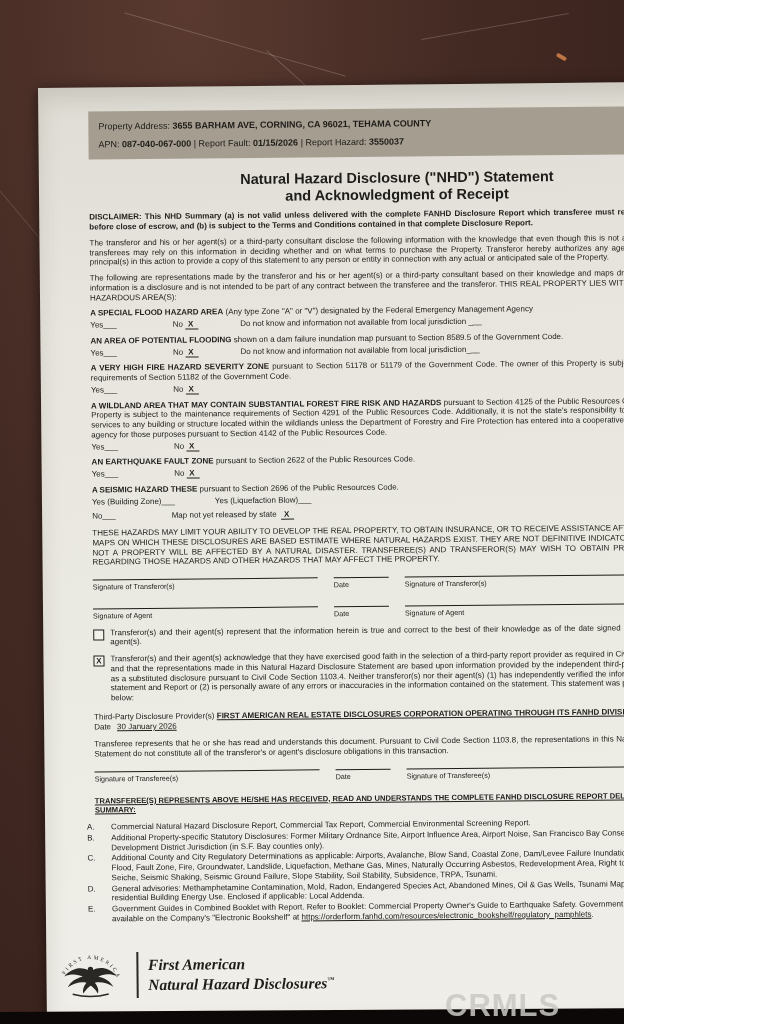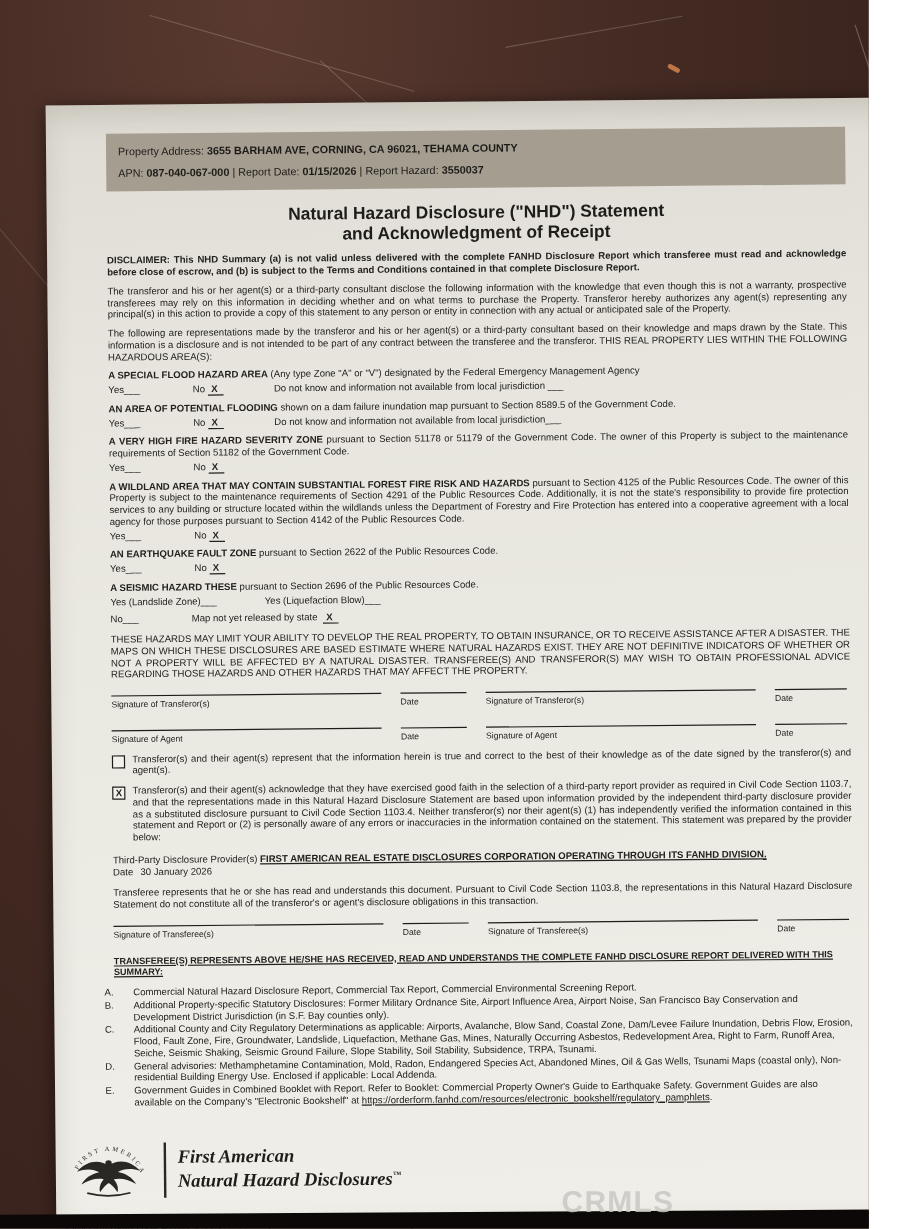--- a/index.html
+++ b/index.html
@@ -1,16 +1,16 @@
 <!DOCTYPE html>
 <html><head>
 <meta charset="utf-8">
 <style>
   html,body{margin:0;padding:0;}
-  .stage{position:relative;width:724px;height:1024px;overflow:hidden;
+  .stage{position:relative;width:624px;height:1024px;overflow:hidden;
     background:radial-gradient(ellipse at 30% 0%, #5a3a30 0%, #432a23 45%, #361f1a 100%);
     font-family:"Liberation Sans", sans-serif;color:#24221f;}
   
   .scratch{position:absolute;background:rgba(235,225,212,.22);height:1px;border-radius:1px;}
   .s1{top:44px;left:120px;width:230px;transform:rotate(16deg);}
   .s2{top:26px;left:420px;width:150px;transform:rotate(-10deg);}
   .s3{top:80px;left:255px;width:90px;transform:rotate(42deg);}
   .s4{top:120px;left:640px;width:210px;transform:rotate(72deg);background:rgba(245,235,222,.28);}
   .s5{top:250px;left:-30px;width:160px;transform:rotate(50deg);background:rgba(235,225,212,.15);}
   .chip{position:absolute;top:55px;left:556px;width:11px;height:4px;background:#c07546;border-radius:2px;transform:rotate(28deg);}
@@ -27,46 +27,46 @@
     padding:24px 46px 0 50px;box-sizing:border-box;font-size:8px;line-height:1.22;}
   .band{background:#a59d90;color:#1d1b18;padding:7px 10px 6px 10px;font-size:9px;}
   .band .row{line-height:1.95;white-space:nowrap;}
   .band b{font-weight:bold;}
   .doc-title{text-align:center;font-weight:bold;font-size:14.5px;line-height:1.18;margin-top:13px;color:#1f1d1a;}
   .p{margin-top:6px;text-align:justify;}
   .p.bold{font-weight:bold;}
   .hazard{margin-top:6px;}
   .hz-name{font-weight:bold;}
   .ansrow{margin-top:2px;white-space:nowrap;}
-  .ans-yes{margin-right:44px;}
+  .ans-yes{margin-right:56px;}
   .ans-no{margin-right:2px;}
   .xmark{font-weight:bold;border-bottom:1px solid #24221f;padding:0 5px 0 3px;}
   .ans-dk{margin-left:42px;}
   .gap2{display:inline-block;width:40px;}
   .caution{margin-top:7px;text-align:justify;}
   .sigrow{display:grid;grid-template-columns:225px 55px 225px 60px;column-gap:16px;margin-top:12px;}
   .sigline{border-top:1.6px solid #1f1d1a;height:2px;}
   .siglabel{font-size:7.2px;margin-top:1px;}
   .cbrow{display:flex;gap:6px;margin-top:7px;align-items:flex-start;}
   .cbox{flex:0 0 auto;width:9px;height:9px;border:1.2px solid #1f1d1a;font-size:8px;font-weight:bold;line-height:9px;text-align:center;margin-top:1px;background:#f2f1ea;}
   .cbtext{text-align:justify;}
   .provider-line{margin-top:9px;}
   .prov-val{font-weight:bold;text-decoration:underline;}
-  .date-val{padding:0 6px;}
+  .date-val{text-decoration:underline;padding:0 6px;}
   .summary-header{margin-top:12px;font-weight:bold;text-decoration:underline;font-size:7.6px;}
   .slist{margin-top:8px;}
   .slist .item{display:flex;margin-left:-14px;margin-top:1px;}
   .slist .letter{flex:0 0 24px;text-align:left;padding-left:6px;}
   .slist .txt{flex:1;}
   .slink{text-decoration:underline;}
   .footer-brand{display:flex;align-items:center;gap:10px;margin:26px 0 0 -42px;}
   .logo-sep{width:1.6px;height:46px;background:#2a2825;}
   .brand-text{font-family:"Liberation Serif", serif;font-style:italic;font-weight:bold;font-size:15.5px;line-height:1.25;color:#1f1d1a;}
   .footer-addr{margin:16px 0 0 -42px;font-style:italic;font-size:8.6px;letter-spacing:.1px;}
-  .watermark{position:absolute;left:468px;top:988px;z-index:8;font-size:25px;font-weight:bold;
+  .watermark{position:absolute;left:445px;top:988px;z-index:8;font-size:31px;font-weight:bold;
     color:#c9c8c4;opacity:.85;letter-spacing:1px;}
 </style>
 </head>
 <body>
 
 <div class="stage">
   <div class="scratch s1"></div>
   <div class="scratch s2"></div>
   <div class="scratch s3"></div>
   <div class="scratch s4"></div>
@@ -79,21 +79,21 @@
 
     <div class="band">
       <div class="row">
         <span>Property Address:</span>
         <b>3655 BARHAM AVE, CORNING, CA 96021, TEHAMA COUNTY</b>
       </div>
       <div class="row">
         <span>APN:</span>
         <b>087-040-067-000</b>
         <span>|</span>
-        <span>Report Date:</span>
+        <span>Report Fault:</span>
         <b>01/15/2026</b>
         <span>|</span>
         <span>Report Hazard:</span>
         <b>3550037</b>
       </div>
     </div>
 
     <div class="doc-title">
       <div>Natural Hazard Disclosure ("NHD") Statement</div>
       <div>and Acknowledgment of Receipt</div>
@@ -134,21 +134,21 @@
     <div class="hazard">
       <div class="p" style="margin-top:0;"><span class="hz-name">AN EARTHQUAKE FAULT ZONE</span> <span>pursuant to Section 2622 of the Public Resources Code.</span></div>
       <div class="ansrow">
         <span class="ans-yes">Yes___</span><span class="ans-no">No</span><span class="xmark">X</span>
       </div>
     </div>
 
     <div class="hazard">
       <div class="p" style="margin-top:0;"><span class="hz-name">A SEISMIC HAZARD THESE</span> <span>pursuant to Section 2696 of the Public Resources Code.</span></div>
       <div class="ansrow">
-        <span>Yes (Landslide Zone)___</span><span class="gap2"></span><span>Yes (Liquefaction Blow)___</span>
+        <span>Yes (Building Zone)___</span><span class="gap2"></span><span>Yes (Liquefaction Blow)___</span>
       </div>
       <div class="ansrow" style="margin-top:5px;">
         <span class="ans-yes">No___</span><span class="ans-no">Map not yet released by state</span> <span class="xmark">X</span>
       </div>
     </div>
 
     <div class="caution">THESE HAZARDS MAY LIMIT YOUR ABILITY TO DEVELOP THE REAL PROPERTY, TO OBTAIN INSURANCE, OR TO RECEIVE ASSISTANCE AFTER A DISASTER. THE MAPS ON WHICH THESE DISCLOSURES ARE BASED ESTIMATE WHERE NATURAL HAZARDS EXIST. THEY ARE NOT DEFINITIVE INDICATORS OF WHETHER OR NOT A PROPERTY WILL BE AFFECTED BY A NATURAL DISASTER. TRANSFEREE(S) AND TRANSFEROR(S) MAY WISH TO OBTAIN PROFESSIONAL ADVICE REGARDING THOSE HAZARDS AND OTHER HAZARDS THAT MAY AFFECT THE PROPERTY.</div>
 
     <div class="sigrow">
       <div>

